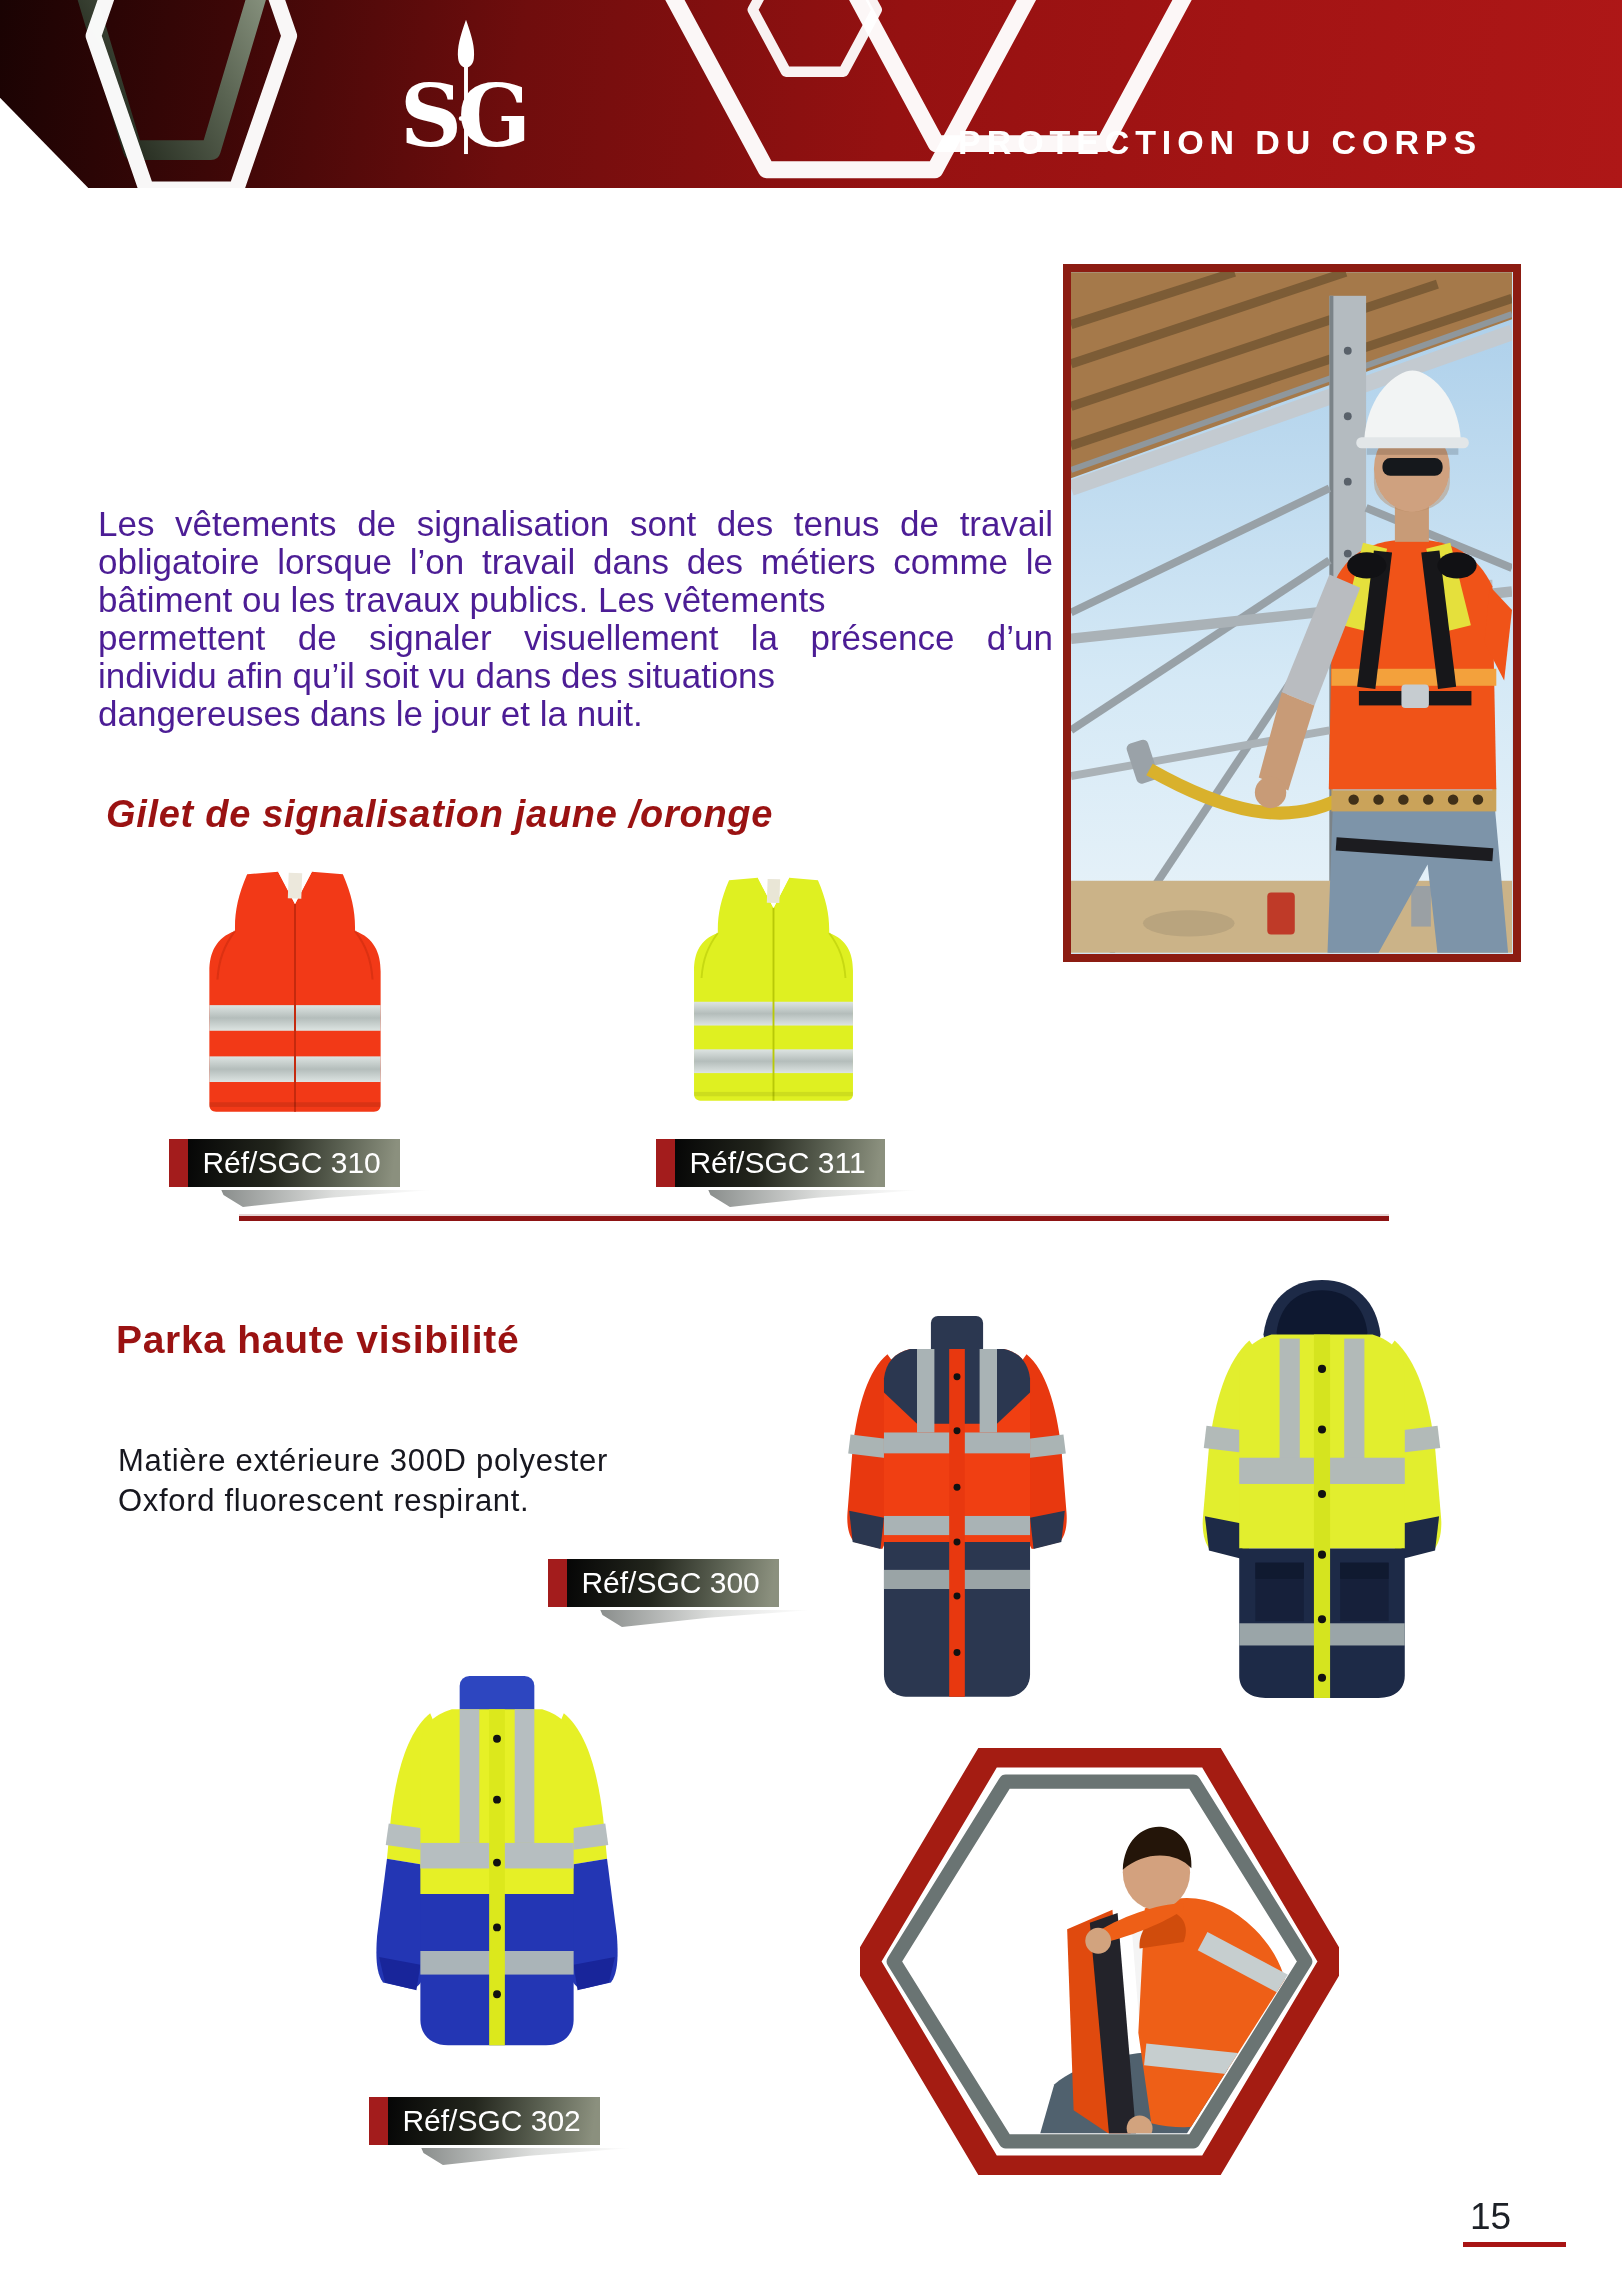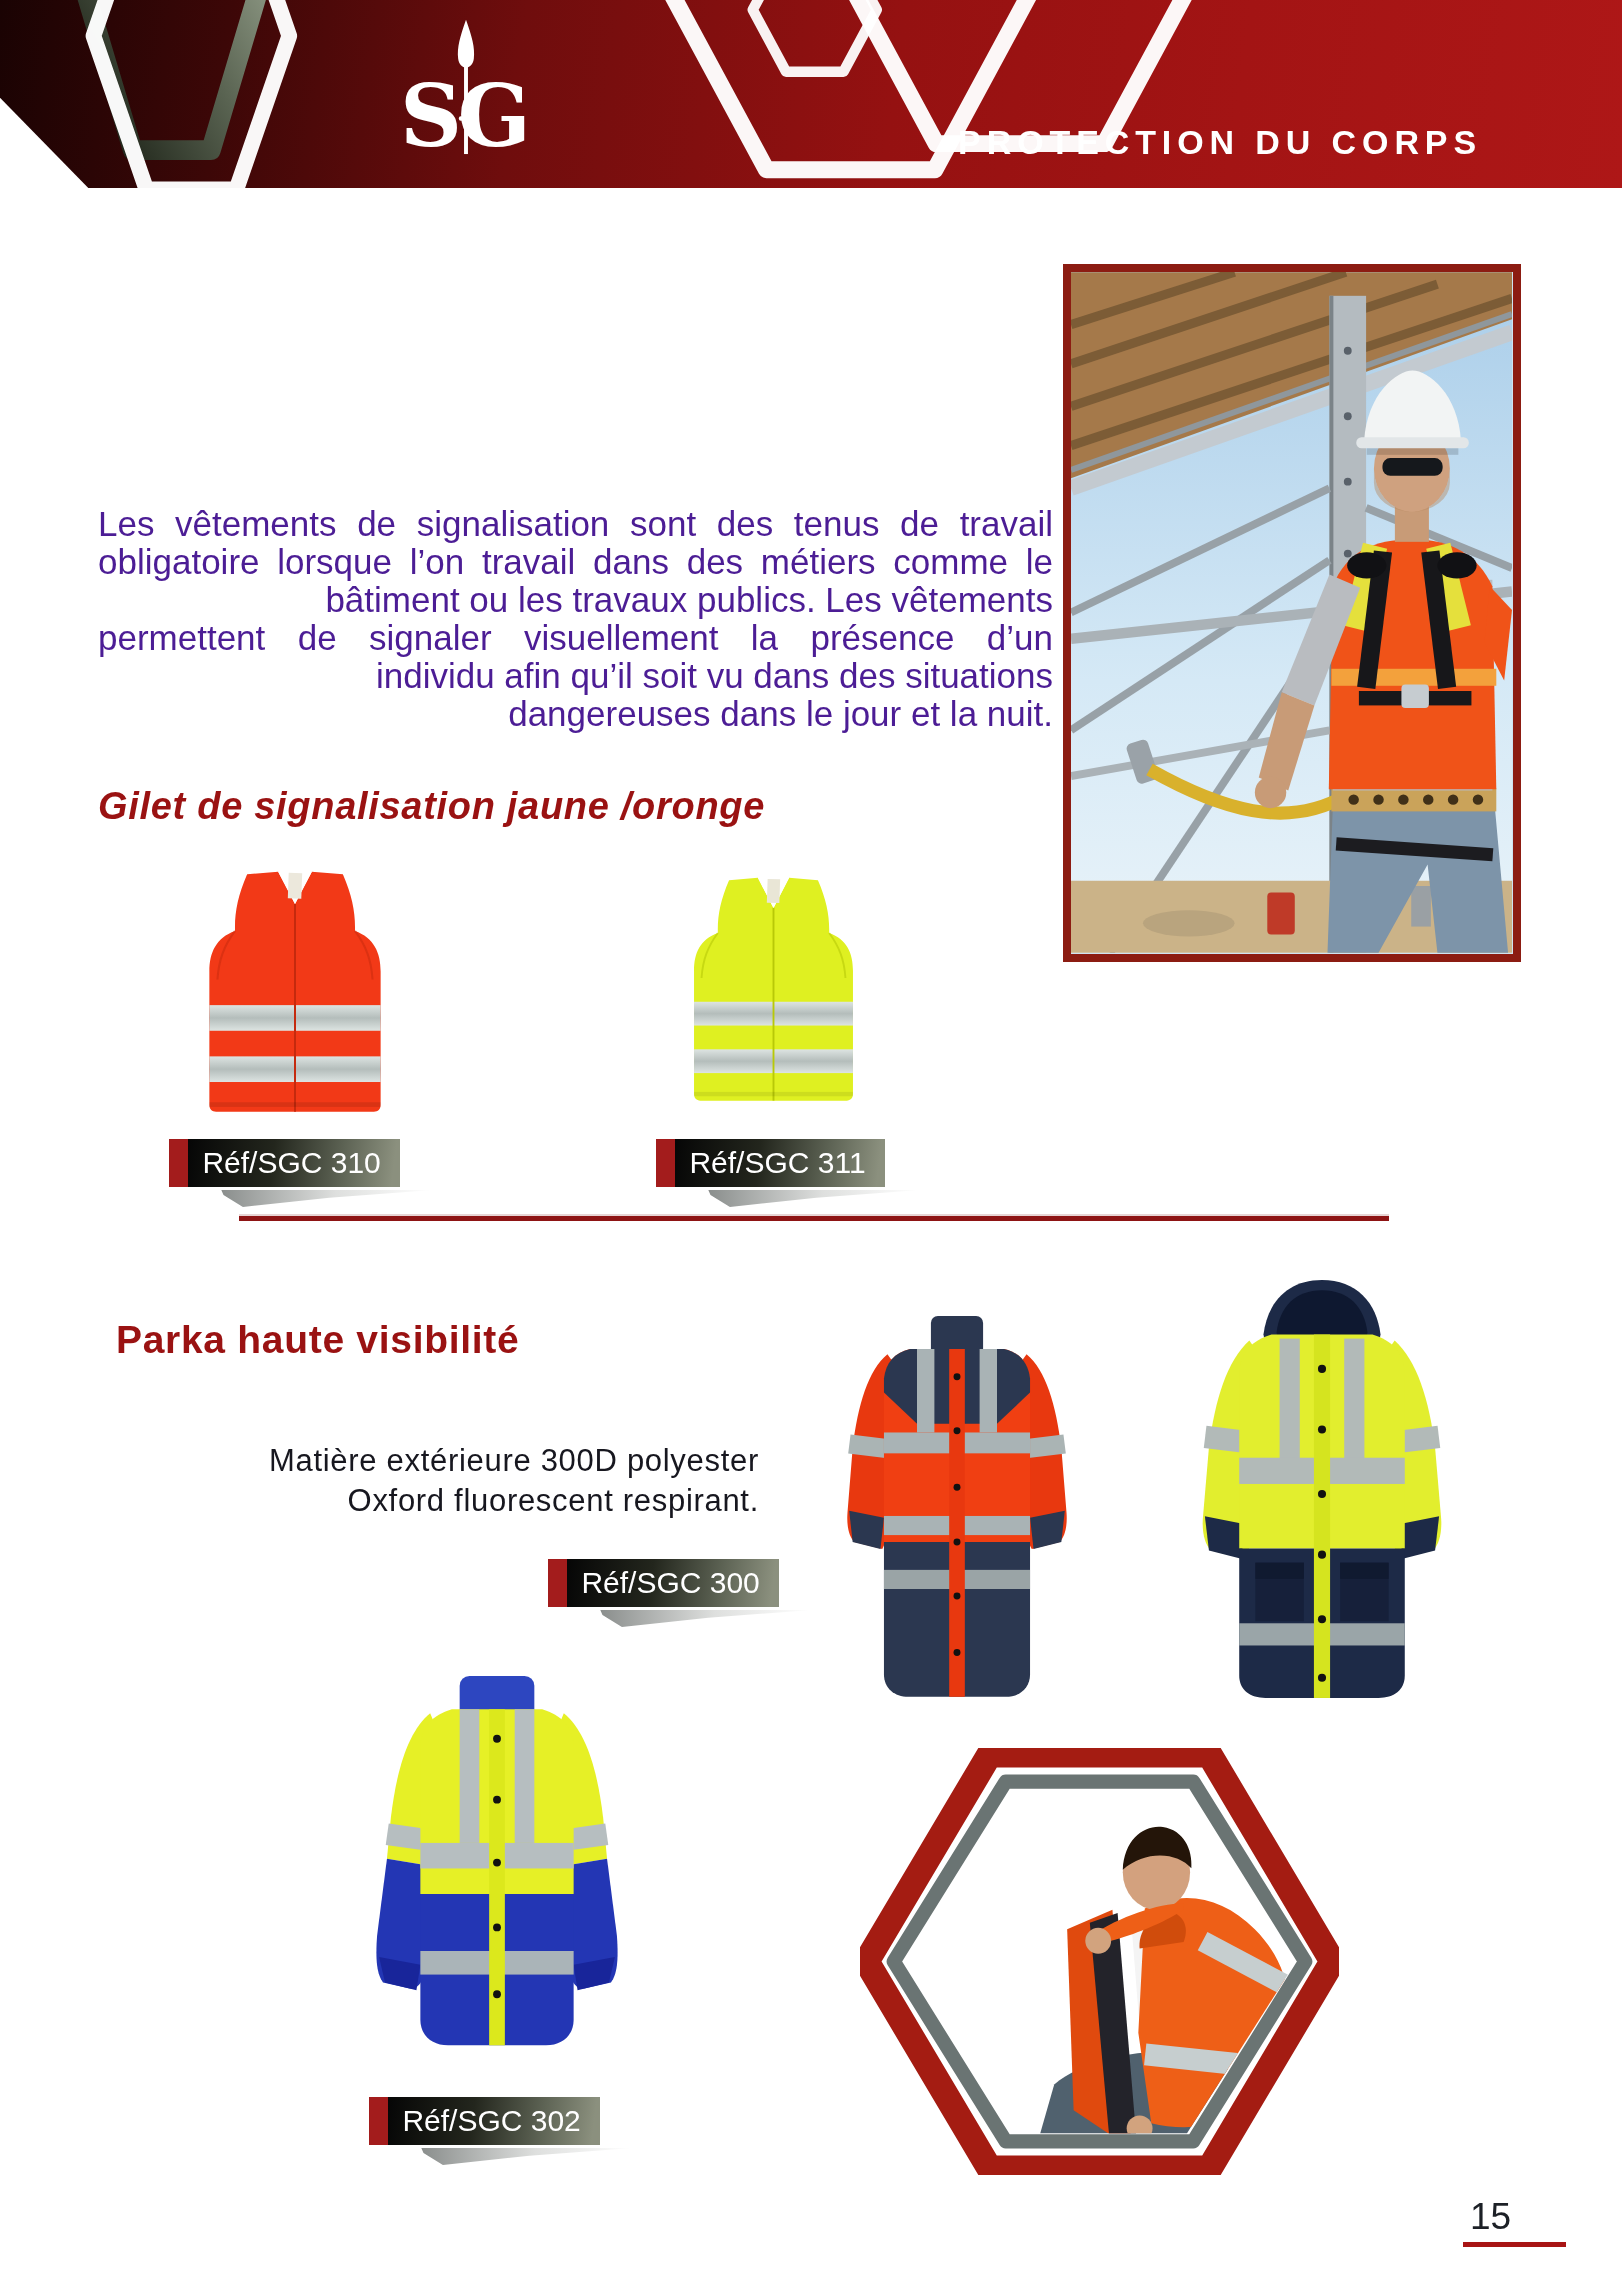--- a/index.html
+++ b/index.html
@@ -22,23 +22,23 @@
   
   .photo-frame{position:absolute;left:1063px;top:264px;width:458px;height:698px;
     border:8.5px solid #8c1c12;box-sizing:border-box;background:#cfe3f2}
 
   
   .h1{position:absolute;left:98px;top:366px;width:955px;margin:0;
       color:#9a1212;font-style:italic;font-weight:bold;font-size:37px;line-height:48px}
   .h1-line1{display:block;text-align:justify;text-align-last:justify}
   .h1-line2{display:block}
   .para{position:absolute;left:98px;top:505px;width:955px;color:#4c1d95;font-size:35px;line-height:38px}
-  .pline{text-align:right}
+  .pline{text-align:left}
   .pline.j{text-align:justify;text-align-last:justify}
-  .sub-heading{position:absolute;left:98px;top:785px;margin:0;color:#9a1212;
+  .sub-heading{position:absolute;left:98px;top:785px;margin:8px;color:#9a1212;
       font-style:italic;font-weight:bold;font-size:38px;letter-spacing:0.7px;white-space:nowrap}
   .parka-heading{position:absolute;left:116px;top:1318px;margin:0;color:#9a1212;
       font-weight:bold;font-size:39px;letter-spacing:0.7px;white-space:nowrap}
   .parka-para{position:absolute;left:118px;top:1441px;width:641px;color:#17171f;
       font-size:31px;line-height:40px;letter-spacing:0.7px}
 
   
   .reflabel{position:absolute;height:48px}
   .rbar{position:absolute;left:0;top:0;width:24px;height:48px;background:#a31c1c}
   .rbox{position:absolute;left:19px;top:0;height:48px;display:flex;align-items:center;

